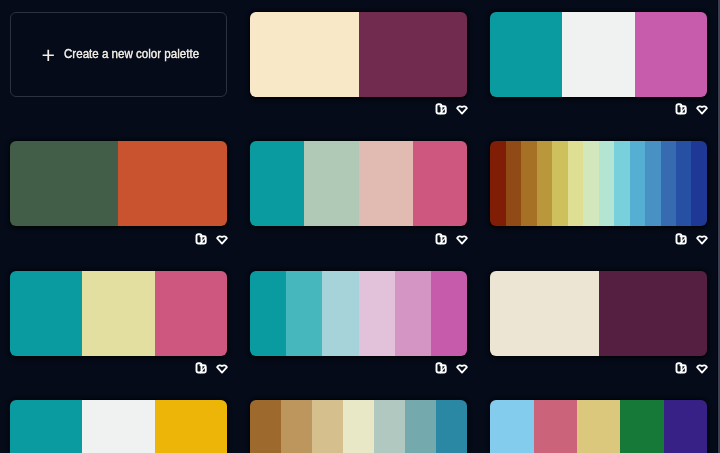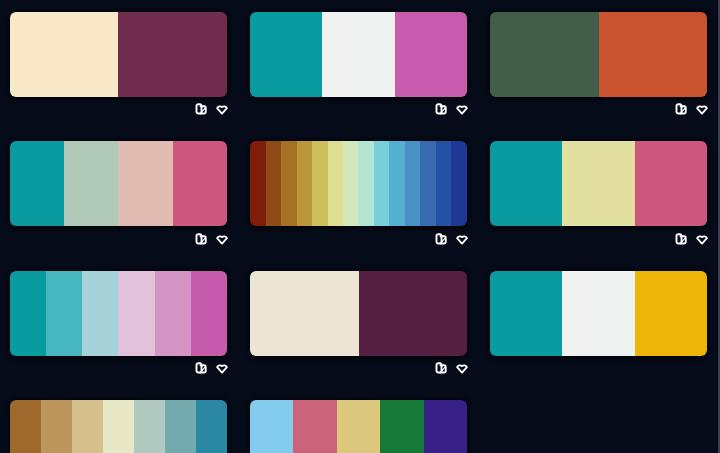--- a/index.html
+++ b/index.html
@@ -63,20 +63,28 @@
   }
   #scrollbar {
     position: absolute; right: 0; top: 0; width: 3px; height: 453px;
     background: linear-gradient(to right, #030610 0 33%, #3a4050 33% 100%);
   }
 </style>
 </head>
 <body>
 
 <div id="grid">
+    <div class="cell">
+      <div class="newcard">
+        <span class="plus"><svg viewBox="0 0 24 24" fill="none" stroke="#f0ece6" stroke-width="3.3" stroke-linecap="butt">
+            <path d="M12 1.2v21.6M1.2 12h21.6"></path>
+          </svg></span>
+        <span class="lbl">Create a new color palette</span>
+      </div>
+    </div>
     <div class="cell">
       <div class="swatches">
         <span style="background:#f8e8c8"></span>
         <span style="background:#702b4f"></span>
       </div>
       <div class="actions">
         <span>
           <svg viewBox="0 0 24 24" fill="none" stroke="#fff" stroke-linecap="round" stroke-linejoin="round">
             <rect x="3" y="2.5" width="10" height="18.5" rx="3.5" stroke-width="3.8"></rect>
             <path d="M11 6.5h7.5a3 3 0 0 1 3 3v8.5a3 3 0 0 1-3 3H11" stroke-width="3.8"></path>

